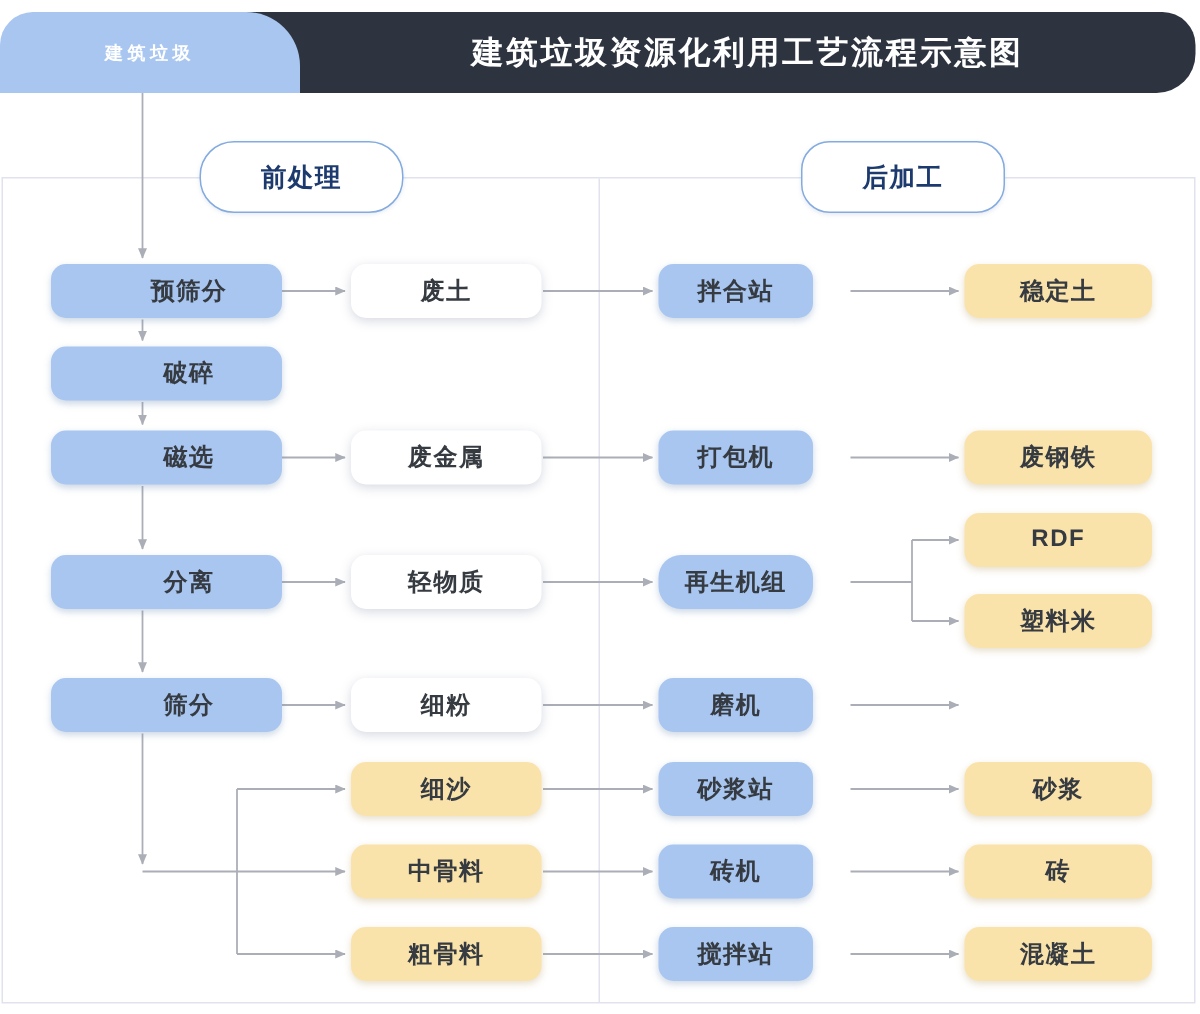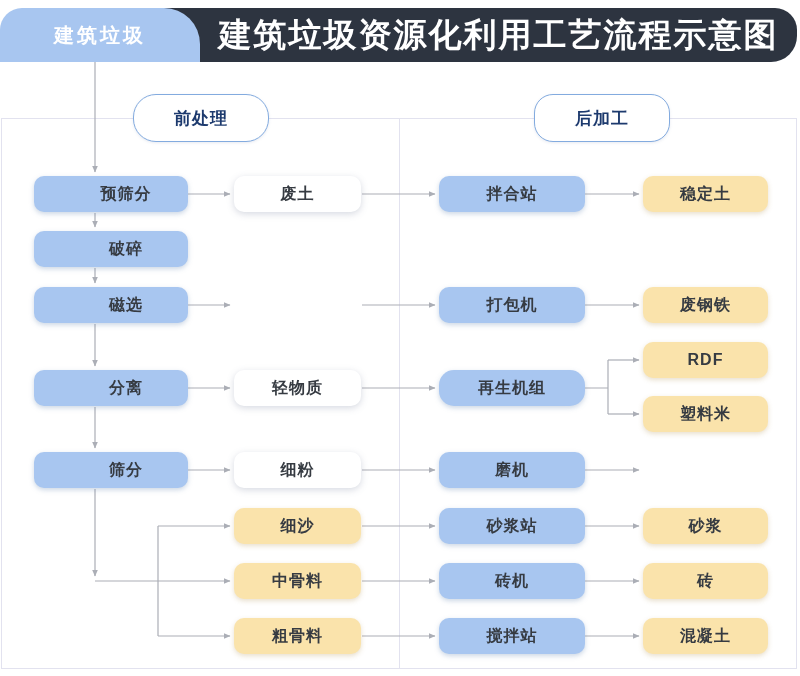--- a/index.html
+++ b/index.html
@@ -3,24 +3,24 @@
 <meta charset="utf-8">
 <style>
   html,body{margin:0;padding:0;background:#ffffff;}
   body{width:800px;height:676px;font-family:"Liberation Sans","DejaVu Sans",sans-serif;}
   .stage{position:relative;width:800px;height:676px;overflow:hidden;background:#fff;}
 
   
   .dark-bar{position:absolute;left:60px;top:8px;width:737px;height:54px;
     background:var(--header-bg);border-radius:18px 22px 26px 0;
     display:flex;align-items:center;justify-content:center;padding-left:140px;box-sizing:border-box;}
-  .dark-bar .title{color:var(--header-text);font-size:33px;font-weight:700;letter-spacing:2px;white-space:nowrap;}
+  .dark-bar .title{color:var(--header-text);font-size:21px;font-weight:700;letter-spacing:2px;white-space:nowrap;}
   .tab{position:absolute;left:0;top:8px;width:200px;height:54px;background:var(--node-blue);
     border-radius:22px 36px 0 0;display:flex;align-items:center;justify-content:center;}
-  .tab .tab-label{color:#ffffff;font-size:20px;font-weight:700;letter-spacing:3px;}
+  .tab .tab-label{color:#ffffff;font-size:12px;font-weight:700;letter-spacing:3px;}
 
   
   .panel{position:absolute;left:1px;top:118px;width:794px;height:549px;
     border:1px solid var(--panel-border);background:#fff;}
   .divider{position:absolute;left:399px;top:119px;width:1px;height:549px;background:var(--panel-border);}
 
   
   .badge{position:absolute;width:134px;height:46px;background:#ffffff;
     border:1px solid var(--badge-border);border-radius:9px;
     display:flex;align-items:center;justify-content:center;
@@ -36,21 +36,21 @@
 
   
   .node{position:absolute;height:36px;border-radius:10px;z-index:3;
     display:flex;align-items:center;justify-content:center;
     font-size:16px;font-weight:700;color:var(--node-text);letter-spacing:1px;white-space:nowrap;}
   .n-blue{background:var(--node-blue);box-shadow:0 2px 5px rgba(110,140,180,.35);}
   .n-white{background:var(--node-white);box-shadow:0 2px 7px rgba(120,130,155,.30);}
   .n-yellow{background:var(--node-yellow);box-shadow:0 2px 5px rgba(180,150,90,.30);}
   .c1{left:34px;width:124px;padding-left:30px;}
   .c2{left:234px;width:127px;}
-  .c3{left:439px;width:146px;}
+  .c3{left:439px;width:103px;}
   .c4{left:643px;width:125px;}
 </style>
 </head>
 <body>
 
 <div class="stage">
 
   <div class="panel"></div>
   <div class="divider"></div>
 
@@ -109,20 +109,21 @@
   <div class="badge pre">前处理</div>
   <div class="badge post">后加工</div>
 
   <div class="node n-blue c1" style="top:176px;">预筛分</div>
   <div class="node n-blue c1" style="top:231px;">破碎</div>
   <div class="node n-blue c1" style="top:287px;">磁选</div>
   <div class="node n-blue c1" style="top:370px;">分离</div>
   <div class="node n-blue c1" style="top:452px;">筛分</div>
 
   <div class="node n-white c2" style="top:176px;">废土</div>
+  <div class="node n-white c2" style="top:287px;">废金属</div>
   <div class="node n-white c2" style="top:370px;">轻物质</div>
   <div class="node n-white c2" style="top:452px;">细粉</div>
   <div class="node n-yellow c2" style="top:508px;">细沙</div>
   <div class="node n-yellow c2" style="top:563px;">中骨料</div>
   <div class="node n-yellow c2" style="top:618px;">粗骨料</div>
 
   <div class="node n-blue c3" style="top:176px;">拌合站</div>
   <div class="node n-blue c3" style="top:287px;">打包机</div>
   <div class="node n-blue c3" style="top:370px;border-radius:15px;">再生机组</div>
   <div class="node n-blue c3" style="top:452px;">磨机</div>

